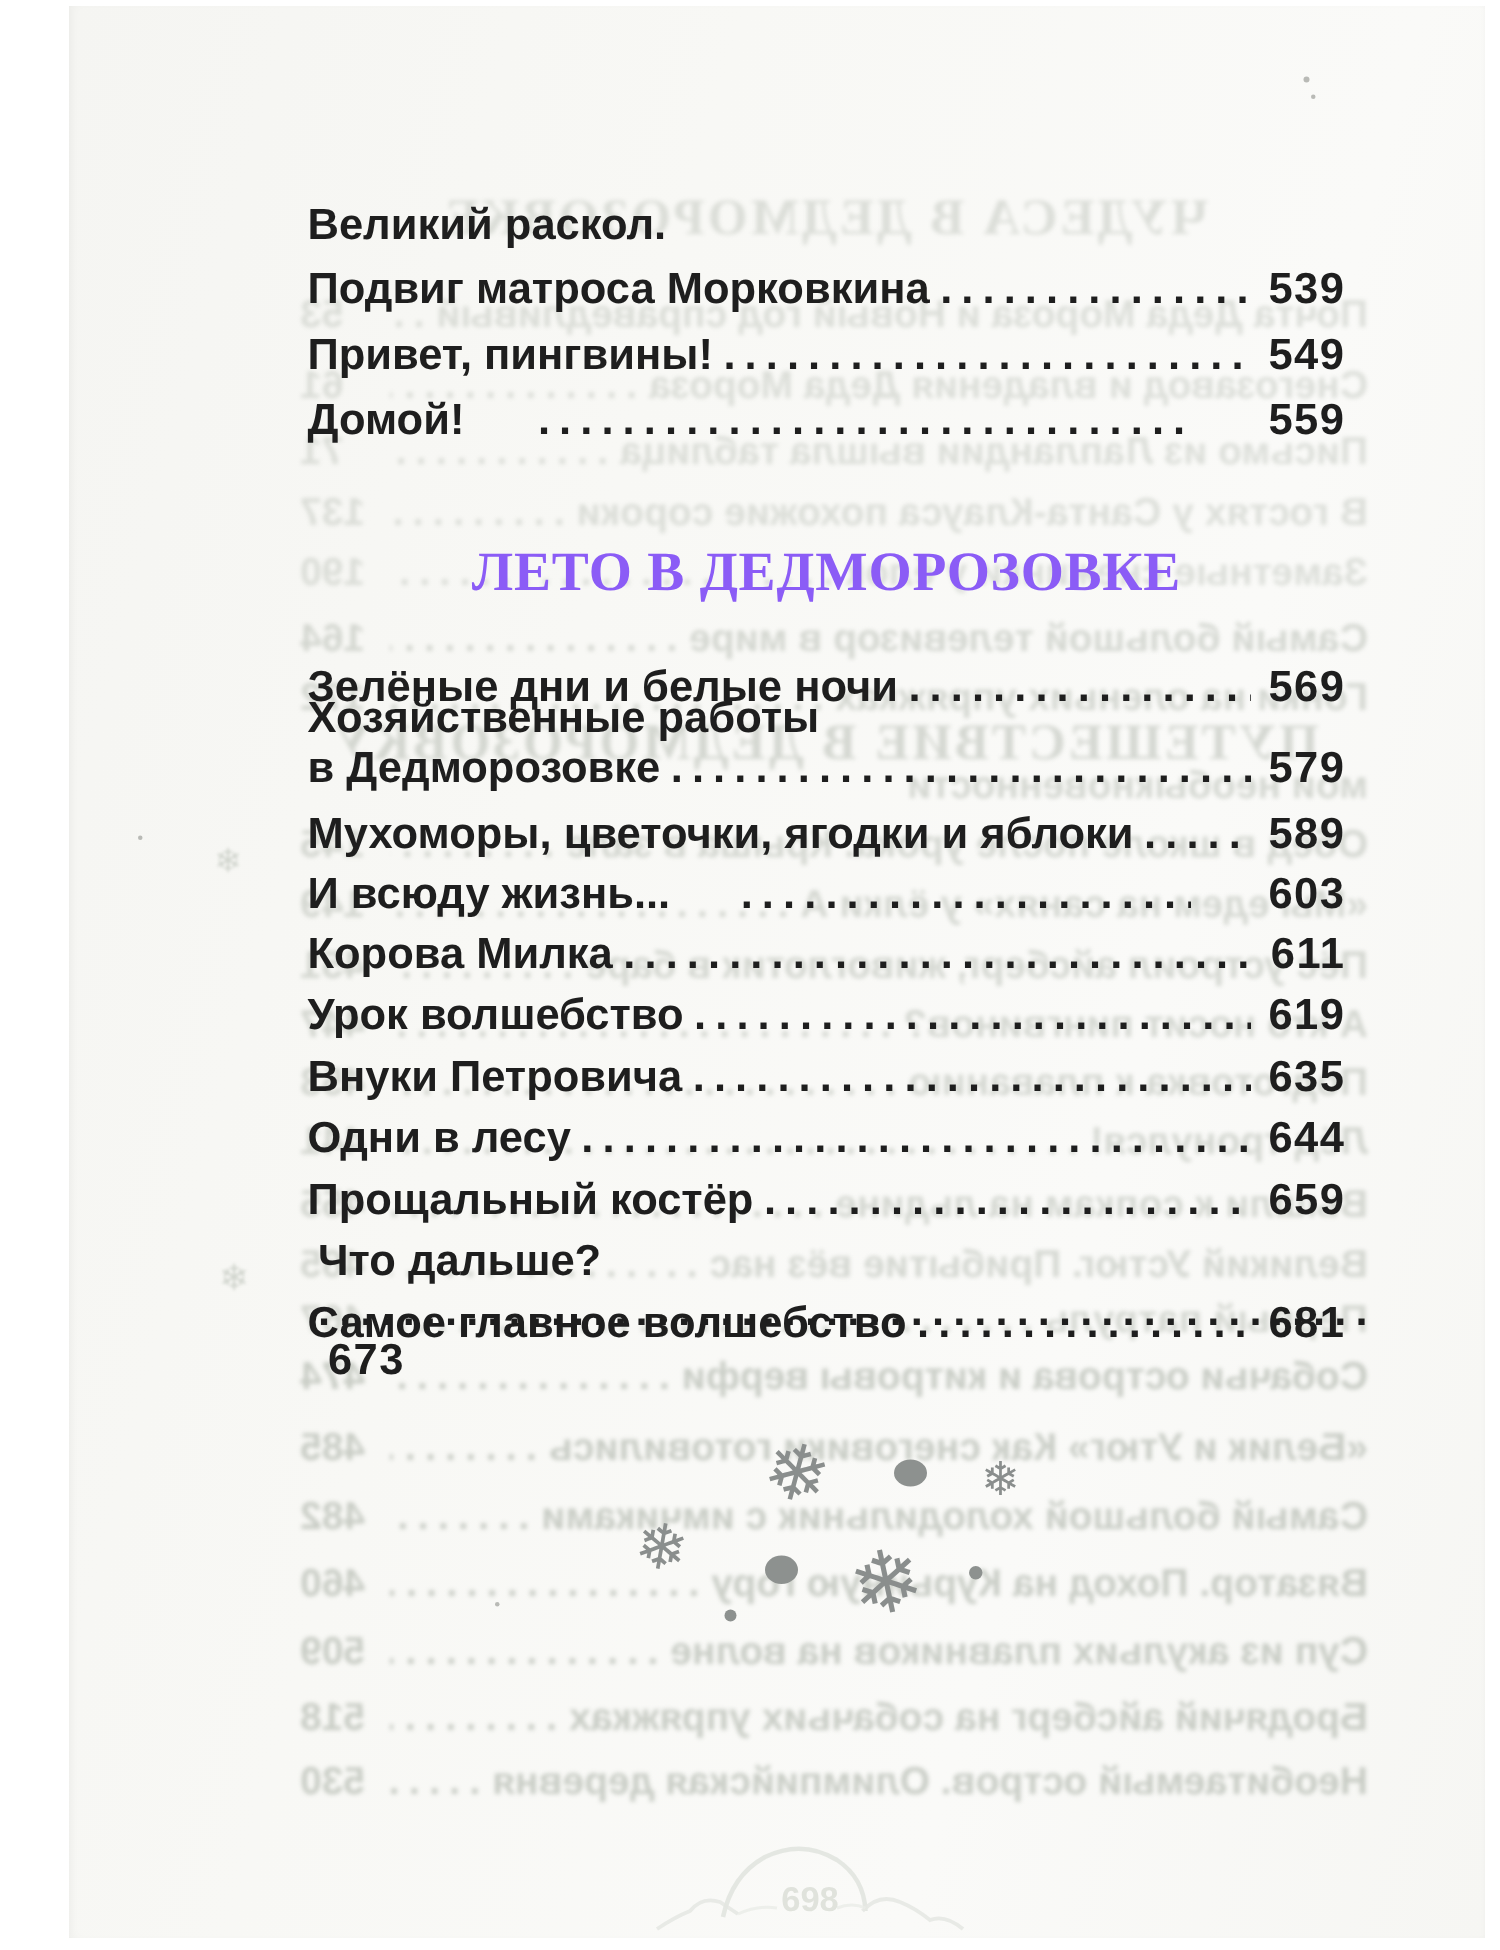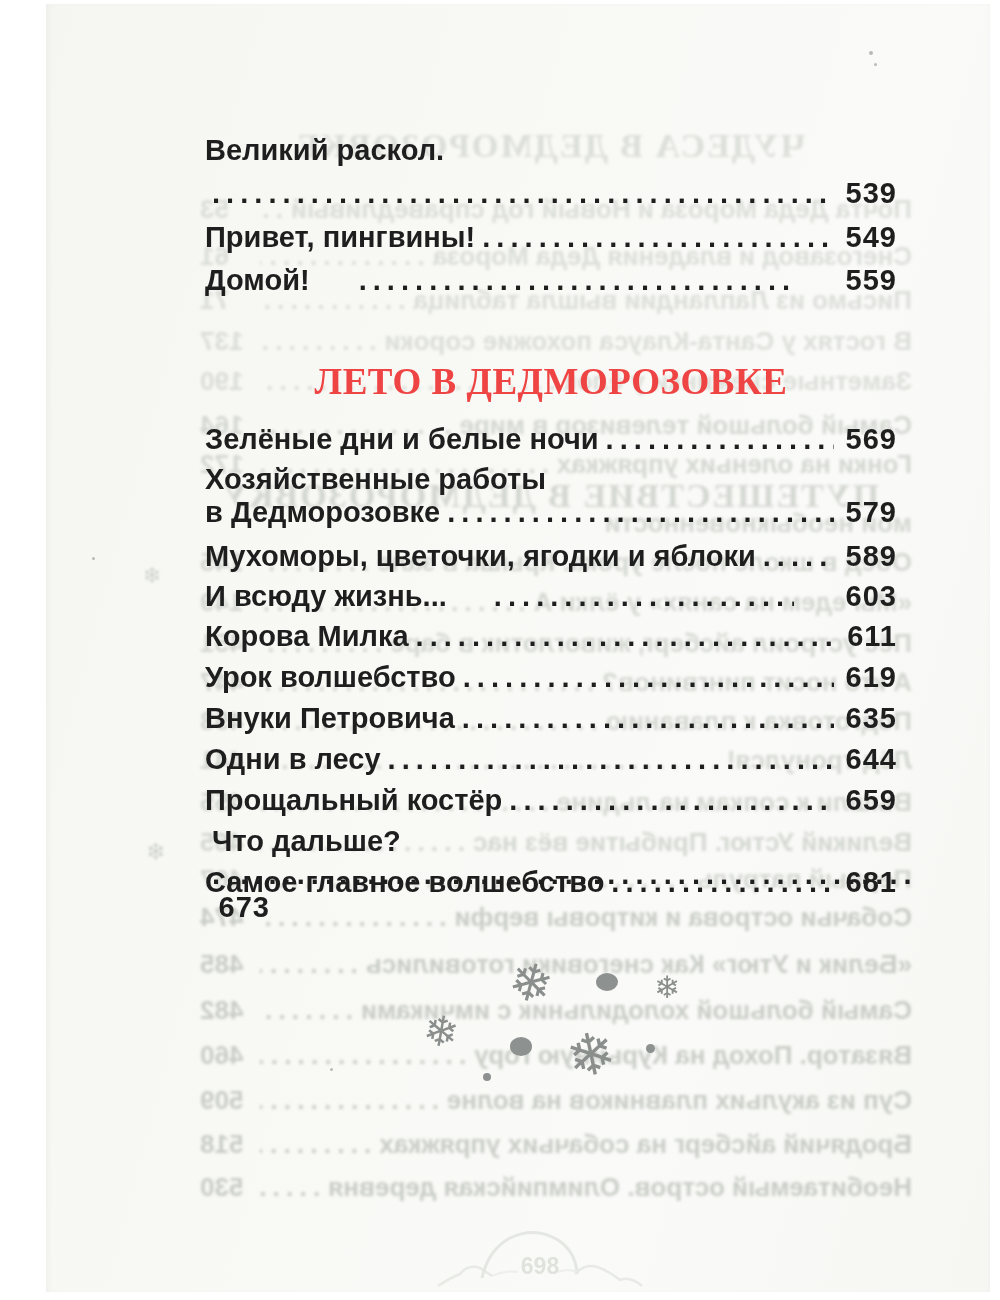--- a/index.html
+++ b/index.html
@@ -28,21 +28,21 @@
   
   .toc-layer{position:absolute;inset:0;z-index:3;}
   .row{position:absolute;left:205px;width:692px;display:flex;align-items:baseline;
        font-weight:bold;font-size:29px;color:#1e1e1e;white-space:nowrap;}
   .row .t{flex:0 0 auto;}
   .row .dots{flex:1 1 auto;overflow:hidden;margin:0 5px 0 7px;word-spacing:-2px;}
   .dots::after{content:". . . . . . . . . . . . . . . . . . . . . . . . . . . . . . . . . . . . . . . . . . . . . . . . . .";}
   .row .num{flex:0 0 auto;min-width:58px;text-align:right;letter-spacing:1px;}
   .section-heading{position:absolute;left:205px;width:692px;text-align:center;
        font-family:"Liberation Serif",serif;font-weight:bold;font-size:37px;
-       letter-spacing:.5px;color:#ef4444;z-index:3;}
+       letter-spacing:.5px;color:#8b5cf6;z-index:3;}
   
   .footer-svg{position:absolute;left:430px;top:1212px;z-index:1;}
   .footer-num{font-family:"Liberation Sans",sans-serif;font-weight:bold;font-size:23px;
               fill:#dcdfd8;opacity:.85;}
 </style>
 </head>
 <body>
 
 <div class="scan">
   <div class="paper"></div>
@@ -186,34 +186,35 @@
       <div class="speck" style="left: 92px; top: 557px; width: 3px; height: 3px;"></div>
       <div class="speck" style="left: 330px; top: 1068px; width: 3px; height: 3px;"></div>
     </div>
 
   <div class="toc-layer" id="toc-layer">
     <div class="section-heading" style="top:360px">ЛЕТО В ДЕДМОРОЗОВКЕ</div>
   <div class="row" style="top: 134px;">
         <span class="t">Великий раскол.</span>
       </div>
       <div class="row" style="top: 177px;">
+        <span class="t">Подвиг матроса Морковкина</span>
         <span class="dots"></span>
         <span class="num">539</span>
       </div>
       <div class="row" style="top: 221px;">
         <span class="t">Привет, пингвины!</span>
         <span class="dots"></span>
         <span class="num">549</span>
       </div>
       <div class="row" style="top: 264px; gap: 42px;">
         <span class="t">Домой!</span>
         <span class="dots"></span>
         <span class="num">559</span>
       </div>
-      <div class="row" style="top: 423px;">
+      <div class="row" style="top: 442px;">
         <span class="t">Зелёные дни и белые ночи</span>
         <span class="dots"></span>
         <span class="num">569</span>
       </div>
       <div class="row" style="top: 463px;">
         <span class="t">Хозяйственные работы</span>
       </div>
       <div class="row" style="top: 496px;">
         <span class="t">в Дедморозовке</span>
         <span class="dots"></span>

